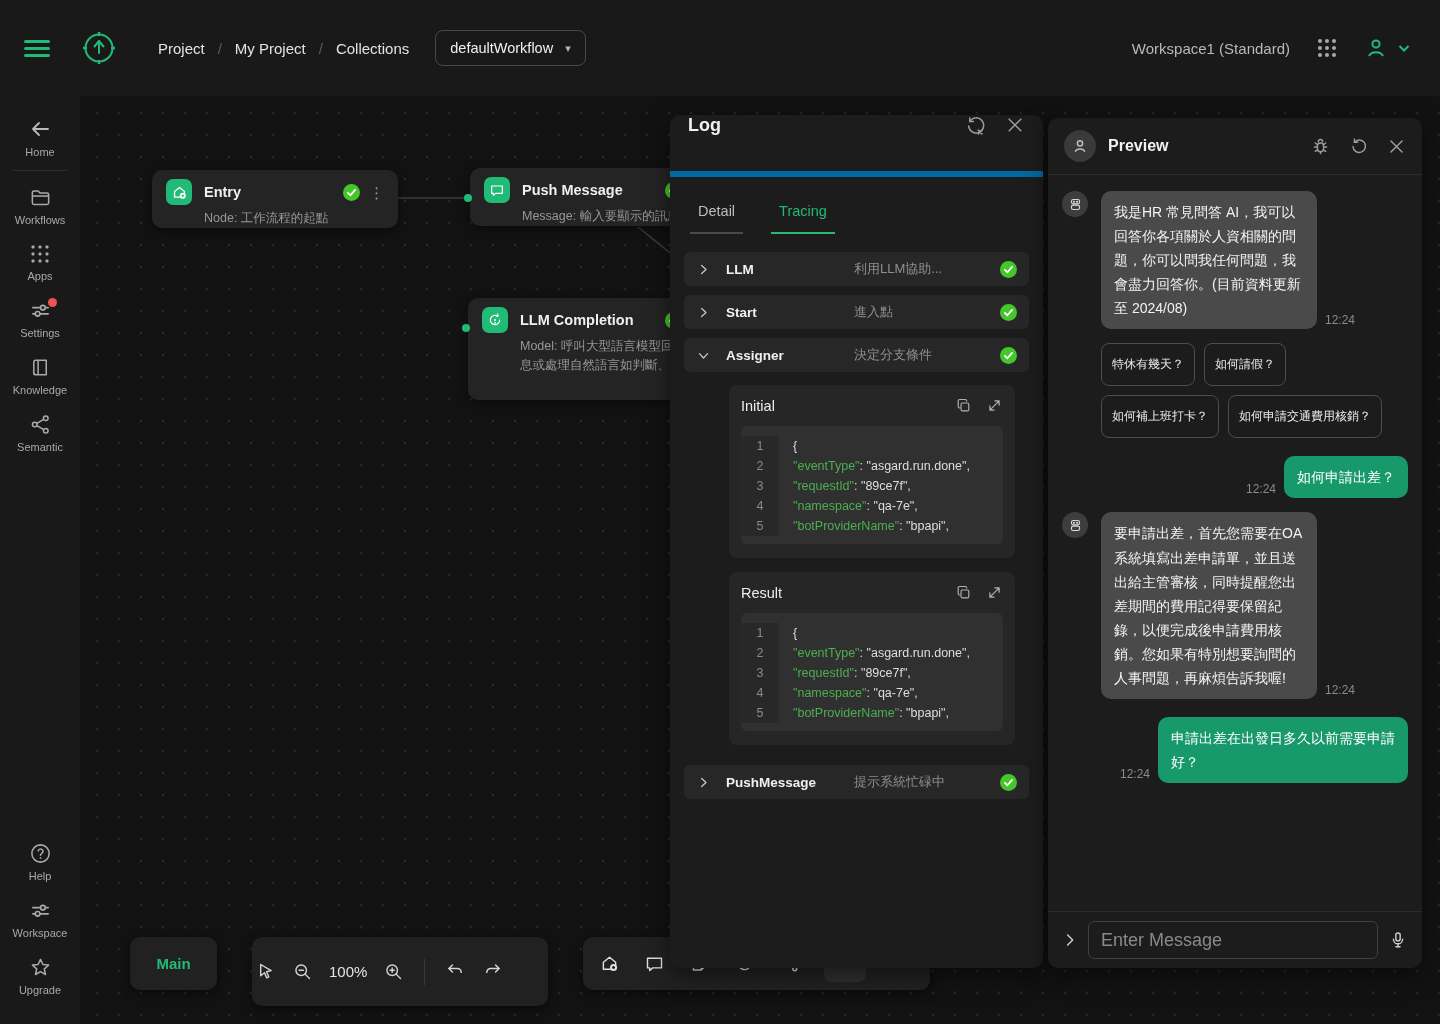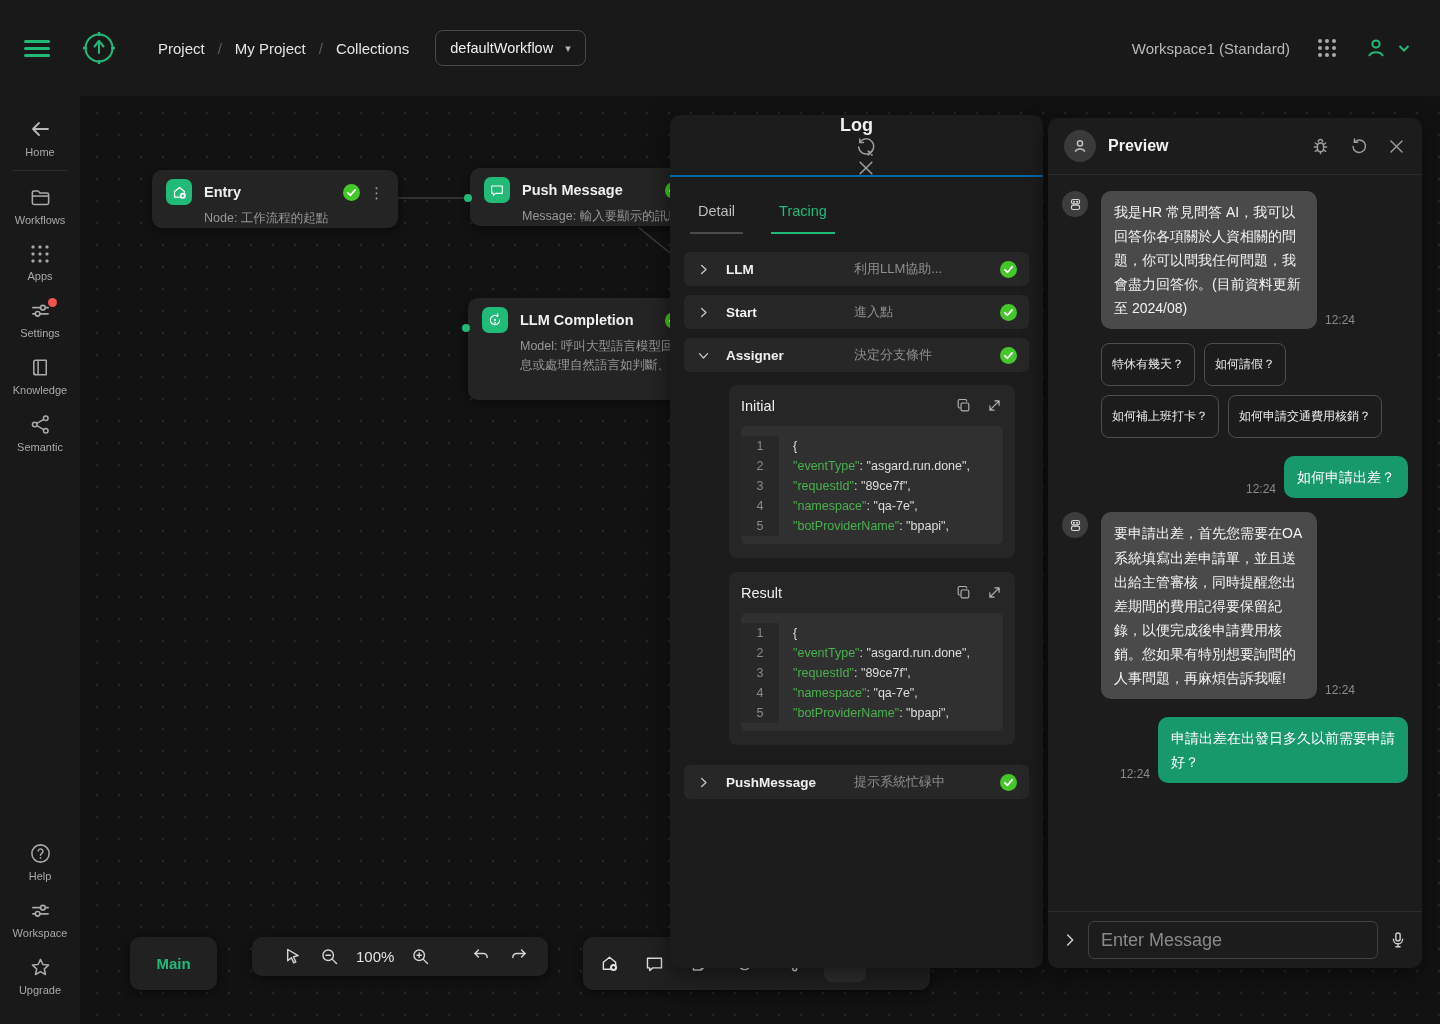--- a/index.html
+++ b/index.html
@@ -49,31 +49,31 @@
   .node-head .spacer { flex:1; }
   .node-kebab { color:#9a9a9a; font-size:15px; margin-left:9px; cursor:pointer; line-height:1; }
   .node-sub { font-size:12.5px; color:#979797; margin-left:38px; margin-top:4px; line-height:1.55; }
   .one-line { white-space:nowrap; overflow:hidden; }
   .port { position:absolute; width:8px; height:8px; border-radius:50%; background:#21ba76; z-index:2; }
 
   
   .float-bar { position:absolute; background:#212121; border-radius:10px; box-shadow:0 3px 10px rgba(0,0,0,.5); z-index:3; display:flex; align-items:center; }
   .main-btn { left:130px; top:937px; width:87px; height:53px; justify-content:center; cursor:pointer; }
   .main-btn span { color:#21ba76; font-size:15px; font-weight:bold; }
-  .zoom-bar { left:252px; top:937px; width:296px; height:39px; padding:0 30px; gap:16px; }
+  .zoom-bar { left:252px; top:937px; width:296px; height:69px; padding:0 3px; gap:16px; }
   .zoom-bar .pct { font-size:15px; color:#e3e3e3; }
   .vdiv { width:1px; height:26px; background:#3a3a3a; margin:0 4px; }
   .tbtn { cursor:pointer; display:flex; align-items:center; justify-content:center; }
   .palette-bar { left:583px; top:937px; width:347px; height:53px; padding:0 16px; gap:24px; }
   .pal-highlight { width:42px; height:36px; background:#2f2f2f; border-radius:8px; display:flex; align-items:center; justify-content:center; color:#b5e3c9; font-size:11px; cursor:pointer; }
   .pal-caret { color:#cfcfcf; font-size:12px; cursor:pointer; }
 
   
   .log-panel { position:absolute; left:670px; top:115px; width:373px; height:853px; background:#1c1c1c; border-radius:10px; box-shadow:0 6px 24px rgba(0,0,0,.5); z-index:5; overflow:hidden; }
-  .log-head { height:62px; display:flex; align-items:center; padding:0 18px; border-bottom:2px solid #0369a1;flex-direction:column; }
+  .log-head { height:62px; display:flex; padding:0 18px; border-bottom:6px solid #0369a1; }
   .log-title { font-size:18px; font-weight:bold; color:#f2f2f2; }
   .log-head .spacer { flex:1; }
   .icon-btn { color:#9d9d9d; cursor:pointer; margin-left:18px; }
   .log-tabs { display:flex; padding:26px 20px 0; gap:4px; }
   .tab { font-size:14.5px; padding:0 8px 13px; cursor:pointer; }
   .tab.inactive { color:#bdbdbd; border-bottom:2px solid #4a4a4a; }
   .tab.active { color:#21ba76; border-bottom:2px solid #21ba76; margin-left:24px; }
   .log-rows { padding:18px 14px 0; }
   .log-row { height:34px; background:#272727; border-radius:6px; display:flex; align-items:center; padding:0 12px; margin-bottom:9px; cursor:pointer; }
   .log-row .name { font-size:13.5px; font-weight:bold; color:#f0f0f0; margin-left:15px; width:128px; }

